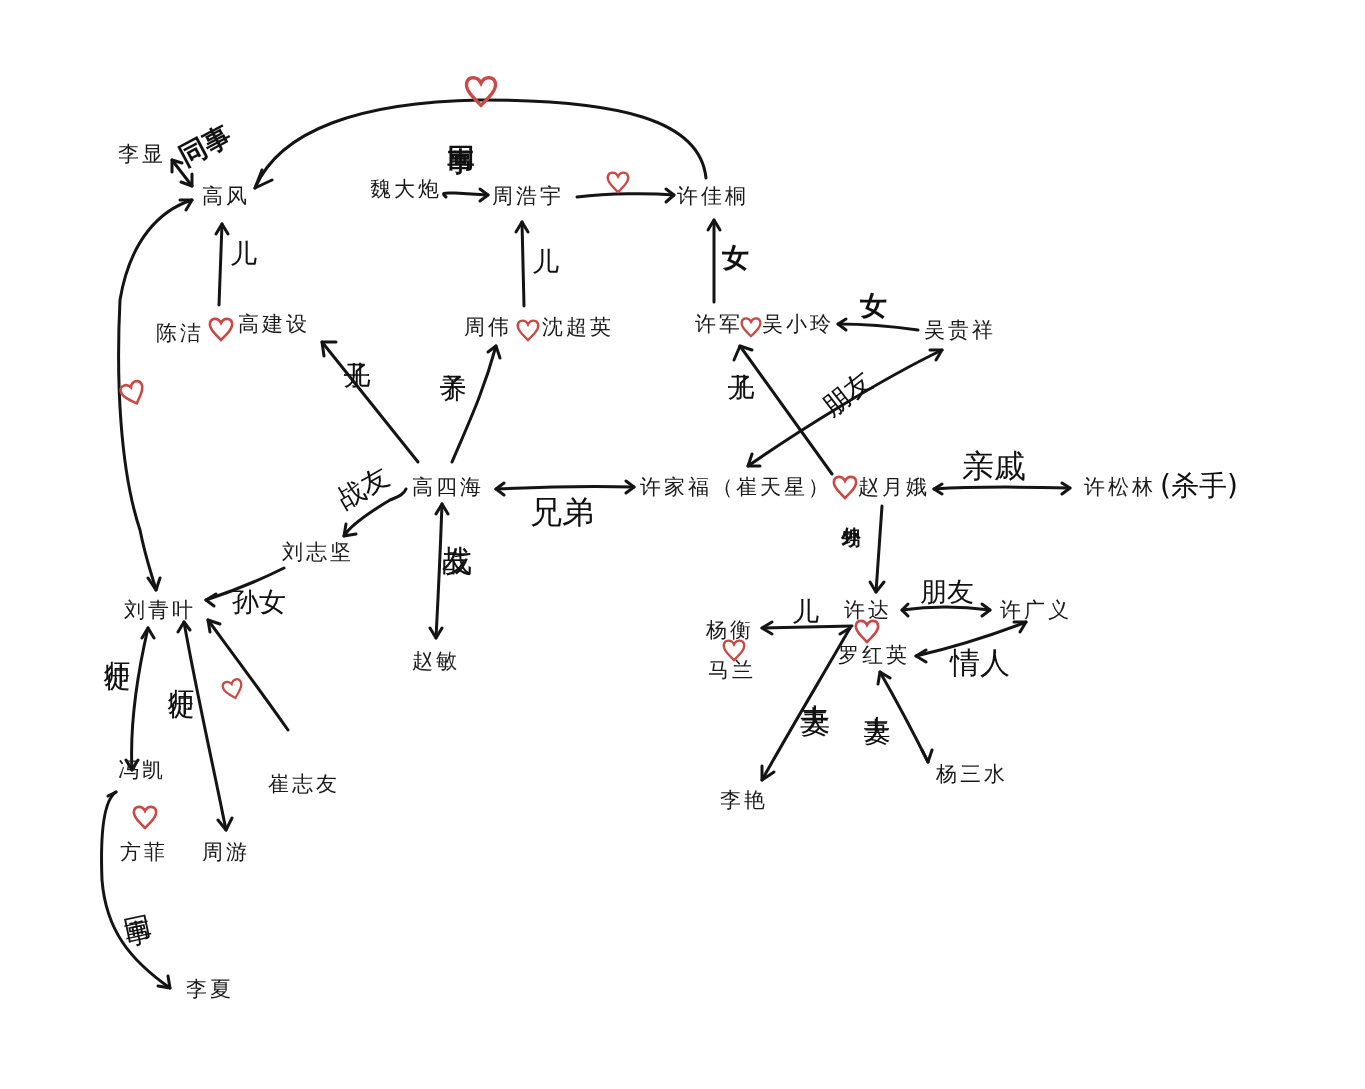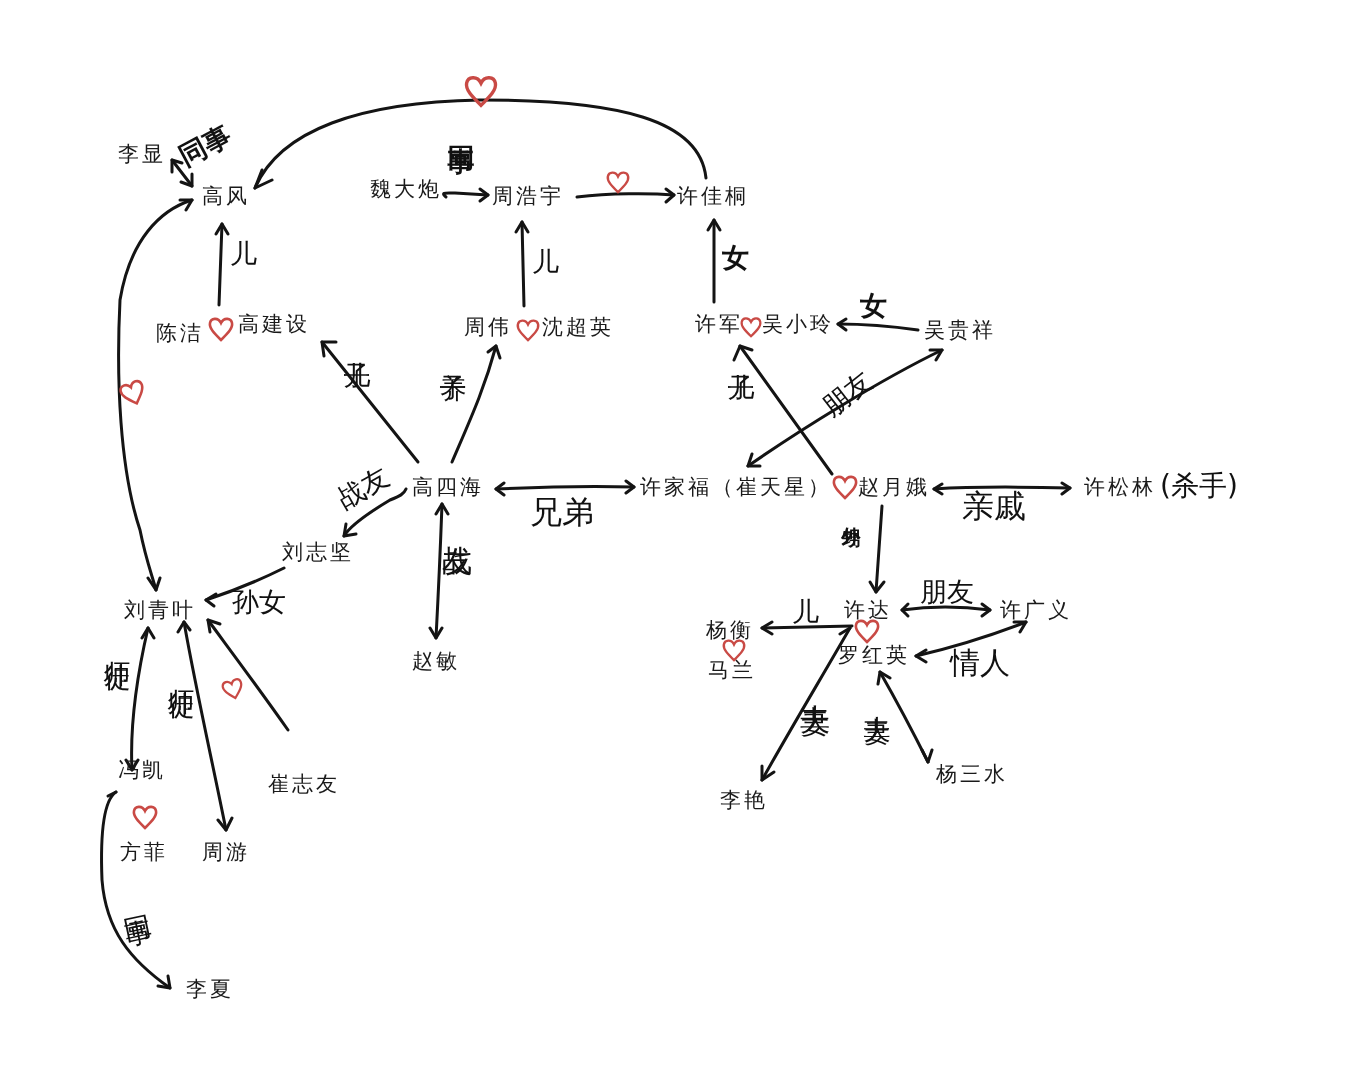--- a/index.html
+++ b/index.html
@@ -156,21 +156,21 @@
 <div class="elabel" style="left:532px;top:248px;font-weight:normal;">儿</div>
 <div class="elabel" style="left:722px;top:244px;">女</div>
 <div class="elabel" style="left:860px;top:292px;">女</div>
 <div class="elabel v" style="left:344px;top:340px;font-weight:normal;">儿子</div>
 <div class="elabel v" style="left:440px;top:352px;font-weight:normal;">养子</div>
 <div class="elabel v" style="left:728px;top:352px;font-weight:normal;">儿子</div>
 <div class="elabel" style="left:820px;top:380px;font-weight:normal;transform:rotate(-38deg);">朋友</div>
 <div class="elabel" style="left:336px;top:474px;font-weight:normal;transform:rotate(-30deg);">战友</div>
 <div class="elabel" style="left:530px;top:496px;font-size:32px;font-weight:normal;">兄弟</div>
 <div class="elabel v" style="left:442px;top:522px;font-size:30px;font-weight:normal;">战友</div>
-<div class="elabel" style="left:962px;top:450px;font-size:32px;font-weight:normal;margin-top:40px;">亲戚</div>
+<div class="elabel" style="left:962px;top:450px;font-size:32px;font-weight:normal;">亲戚</div>
 <div class="elabel v small" style="left:842px;top:512px;">外甥</div>
 <div class="elabel" style="left:232px;top:588px;font-weight:normal;">孙女</div>
 <div class="elabel" style="left:920px;top:578px;font-weight:normal;">朋友</div>
 <div class="elabel" style="left:792px;top:598px;font-weight:normal;">儿</div>
 <div class="elabel" style="left:950px;top:648px;font-size:30px;font-weight:normal;">情人</div>
 <div class="elabel v" style="left:800px;top:680px;font-size:30px;font-weight:normal;">夫妻</div>
 <div class="elabel v" style="left:864px;top:694px;font-weight:normal;">夫妻</div>
 <div class="elabel v" style="left:104px;top:640px;font-weight:normal;">师徒</div>
 <div class="elabel v" style="left:168px;top:668px;font-weight:normal;">师徒</div>
 <div class="elabel v" style="left:118px;top:896px;font-weight:normal;transform:rotate(-12deg);">同事</div>

